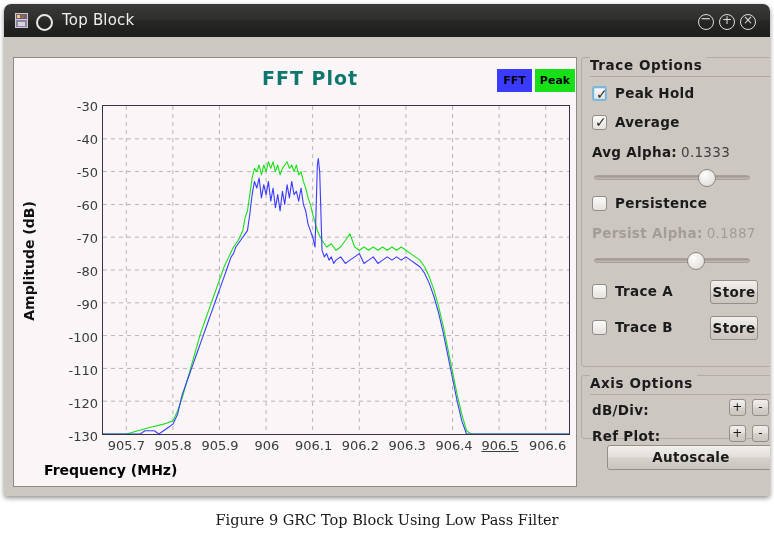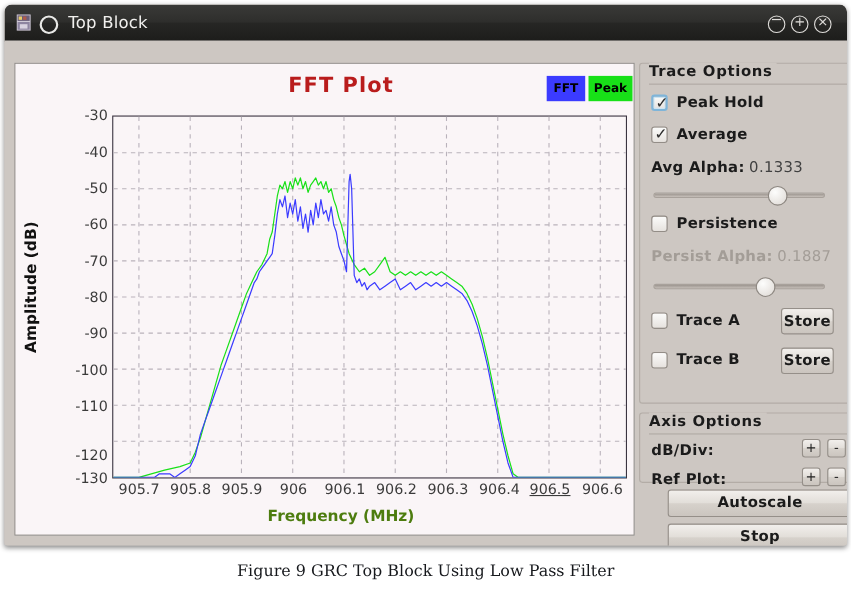--- a/index.html
+++ b/index.html
@@ -53,39 +53,39 @@
     background:#cdc7c2;
   }
   
   #plot-panel{
     position:absolute;left:9px;top:20px;width:562px;height:428px;
     background:#faf5f7;
     border:1px solid #8e8a86;
   }
   #plot-title{
     position:absolute;left:0;top:9px;width:100%;text-align:center;
-    font-size:19px;font-weight:bold;color:#b91c1c;letter-spacing:1px;
+    font-size:19px;font-weight:bold;color:#0f766e;letter-spacing:1px;
     padding-left:30px;box-sizing:border-box;
   }
   .legend-box{
     position:absolute;top:11px;height:23px;
     color:#000;font-size:11px;font-weight:bold;
     text-align:center;line-height:23px;
   }
   #legend-fft{left:483px;width:35px;background:#3b3bff;}
   #legend-peak{left:521px;width:40px;background:#18e018;}
 
   #ylabel{
     position:absolute;left:-55px;top:195px;width:140px;
     transform:rotate(-90deg);text-align:center;
     font-size:14px;font-weight:bold;color:#111;
   }
   #xlabel{
-    position:absolute;left:0;top:404px;width:100%;text-align:center;
-    font-size:14px;font-weight:bold;color:#4d7c0f;padding-left:30px;
+    position:absolute;left:0;top:404px;width:100%;
+    font-size:14px;font-weight:bold;color:#000000;padding-left:30px;
     box-sizing:border-box;
   }
   #plot-area{
     position:absolute;left:88px;top:47px;width:468px;height:330px;
     border:1.5px solid #3a3340;
     background:#faf5f7;
     box-sizing:border-box;
   }
   .ytick{
     position:absolute;right:100%;margin-right:5px;
@@ -243,21 +243,21 @@
         </svg>
       <div class="ytick" style="top: 0px;">-30</div>
           <div class="ytick" style="top: 33px;">-40</div>
           <div class="ytick" style="top: 66px;">-50</div>
           <div class="ytick" style="top: 99px;">-60</div>
           <div class="ytick" style="top: 132px;">-70</div>
           <div class="ytick" style="top: 165px;">-80</div>
           <div class="ytick" style="top: 198px;">-90</div>
           <div class="ytick" style="top: 231px;">-100</div>
           <div class="ytick" style="top: 264px;">-110</div>
-          <div class="ytick" style="top: 297px; margin-top: 12px;">-120</div>
+          <div class="ytick" style="top: 297px;">-120</div>
           <div class="ytick" style="top: 330px;">-130</div>
           <div class="xtick" style="left: 23.4px;">905.7</div>
           <div class="xtick" style="left: 70.2px;">905.8</div>
           <div class="xtick" style="left: 117px;">905.9</div>
           <div class="xtick" style="left: 163.8px;">906</div>
           <div class="xtick" style="left: 210.6px;">906.1</div>
           <div class="xtick" style="left: 257.4px;">906.2</div>
           <div class="xtick" style="left: 304.2px;">906.3</div>
           <div class="xtick" style="left: 351px;">906.4</div>
           <div class="xtick" style="left: 397px; text-decoration: underline;">906.5</div>
@@ -340,21 +340,18 @@
           <span>+</span>
         </div>
         <div class="btn small pm" style="left:150px;top:49px;">
           <span>-</span>
         </div>
       </div>
 
       <div class="btn" id="btn-autoscale">
         <span>Autoscale</span>
       </div>
-      <div class="btn" id="btn-stop">
-        <span>Stop</span>
-      </div>
     </div>
 
   </div>
 </div>
 
 <div id="caption">Figure 9 GRC Top Block Using Low Pass Filter</div>
 
 </body></html>

